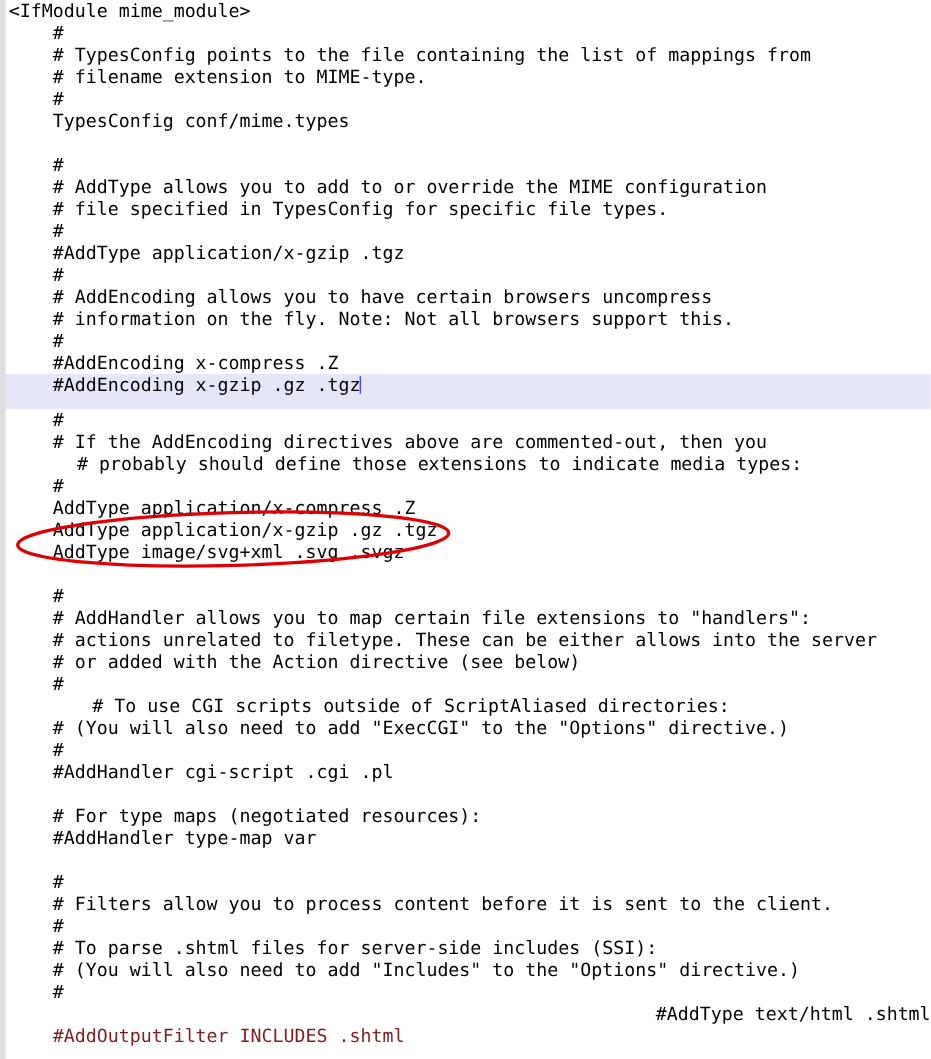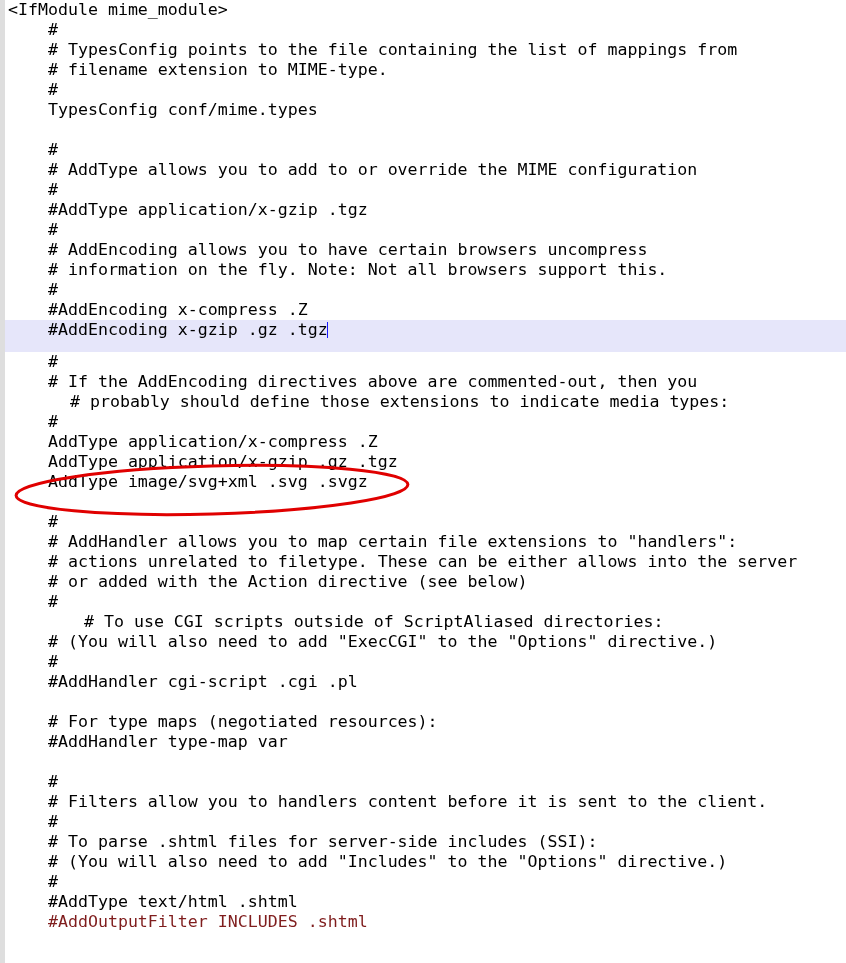--- a/index.html
+++ b/index.html
@@ -98,20 +98,21 @@
   <div id="code-area">
       <div class="code-line" style="color: rgb(0, 0, 0); height: 20px; line-height: 20px;"><span>&lt;IfModule mime_module&gt;</span></div>
       <div class="code-line" style="color: rgb(0, 0, 0); height: 20px; line-height: 20px;"><span>    #</span></div>
       <div class="code-line" style="color: rgb(0, 0, 0); height: 20px; line-height: 20px;"><span>    # TypesConfig points to the file containing the list of mappings from</span></div>
       <div class="code-line" style="color: rgb(0, 0, 0); height: 20px; line-height: 20px;"><span>    # filename extension to MIME-type.</span></div>
       <div class="code-line" style="color: rgb(0, 0, 0); height: 20px; line-height: 20px;"><span>    #</span></div>
       <div class="code-line" style="color: rgb(0, 0, 0); height: 20px; line-height: 20px;"><span>    TypesConfig conf/mime.types</span></div>
       <div class="code-line" style="color: rgb(0, 0, 0); height: 20px; line-height: 20px;"><span></span></div>
       <div class="code-line" style="color: rgb(0, 0, 0); height: 20px; line-height: 20px;"><span>    #</span></div>
       <div class="code-line" style="color: rgb(0, 0, 0); height: 20px; line-height: 20px;"><span>    # AddType allows you to add to or override the MIME configuration</span></div>
+      <div class="code-line" style="color: rgb(0, 0, 0); height: 20px; line-height: 20px;"><span>    # file specified in TypesConfig for specific file types.</span></div>
       <div class="code-line" style="color: rgb(0, 0, 0); height: 20px; line-height: 20px;"><span>    #</span></div>
       <div class="code-line" style="color: rgb(0, 0, 0); height: 20px; line-height: 20px;"><span>    #AddType application/x-gzip .tgz</span></div>
       <div class="code-line" style="color: rgb(0, 0, 0); height: 20px; line-height: 20px;"><span>    #</span></div>
       <div class="code-line" style="color: rgb(0, 0, 0); height: 20px; line-height: 20px;"><span>    # AddEncoding allows you to have certain browsers uncompress</span></div>
       <div class="code-line" style="color: rgb(0, 0, 0); height: 20px; line-height: 20px;"><span>    # information on the fly. Note: Not all browsers support this.</span></div>
       <div class="code-line" style="color: rgb(0, 0, 0); height: 20px; line-height: 20px;"><span>    #</span></div>
       <div class="code-line" style="color: rgb(0, 0, 0); height: 20px; line-height: 20px;"><span>    #AddEncoding x-compress .Z</span></div>
       <div class="code-line highlight" style="color: rgb(0, 0, 0); height: 32px; line-height: 20px; background: rgb(230, 230, 250);"><span>    #AddEncoding x-gzip .gz .tgz</span><span class="caret" style="background: rgb(26, 26, 255);"></span></div>
       <div class="code-line" style="color: rgb(0, 0, 0); height: 20px; line-height: 20px;"><span>    #</span></div>
       <div class="code-line" style="color: rgb(0, 0, 0); height: 20px; line-height: 20px;"><span>    # If the AddEncoding directives above are commented-out, then you</span></div>
@@ -128,26 +129,26 @@
       <div class="code-line" style="color: rgb(0, 0, 0); height: 20px; line-height: 20px;"><span>    #</span></div>
       <div class="code-line" style="color: rgb(0, 0, 0); height: 20px; line-height: 20px; padding-left: 44px;"><span>    # To use CGI scripts outside of ScriptAliased directories:</span></div>
       <div class="code-line" style="color: rgb(0, 0, 0); height: 20px; line-height: 20px;"><span>    # (You will also need to add "ExecCGI" to the "Options" directive.)</span></div>
       <div class="code-line" style="color: rgb(0, 0, 0); height: 20px; line-height: 20px;"><span>    #</span></div>
       <div class="code-line" style="color: rgb(0, 0, 0); height: 20px; line-height: 20px;"><span>    #AddHandler cgi-script .cgi .pl</span></div>
       <div class="code-line" style="color: rgb(0, 0, 0); height: 20px; line-height: 20px;"><span></span></div>
       <div class="code-line" style="color: rgb(0, 0, 0); height: 20px; line-height: 20px;"><span>    # For type maps (negotiated resources):</span></div>
       <div class="code-line" style="color: rgb(0, 0, 0); height: 20px; line-height: 20px;"><span>    #AddHandler type-map var</span></div>
       <div class="code-line" style="color: rgb(0, 0, 0); height: 20px; line-height: 20px;"><span></span></div>
       <div class="code-line" style="color: rgb(0, 0, 0); height: 20px; line-height: 20px;"><span>    #</span></div>
-      <div class="code-line" style="color: rgb(0, 0, 0); height: 20px; line-height: 20px;"><span>    # Filters allow you to handlers content before it is sent to the client.</span></div>
+      <div class="code-line" style="color: rgb(0, 0, 0); height: 20px; line-height: 20px;"><span>    # Filters allow you to process content before it is sent to the client.</span></div>
       <div class="code-line" style="color: rgb(0, 0, 0); height: 20px; line-height: 20px;"><span>    #</span></div>
       <div class="code-line" style="color: rgb(0, 0, 0); height: 20px; line-height: 20px;"><span>    # To parse .shtml files for server-side includes (SSI):</span></div>
       <div class="code-line" style="color: rgb(0, 0, 0); height: 20px; line-height: 20px;"><span>    # (You will also need to add "Includes" to the "Options" directive.)</span></div>
       <div class="code-line" style="color: rgb(0, 0, 0); height: 20px; line-height: 20px;"><span>    #</span></div>
-      <div class="code-line" style="color: rgb(0, 0, 0); height: 20px; line-height: 20px;"><span>    #AddType text/html .shtml</span></div>
+      <div class="code-line" style="color: rgb(0, 0, 0); height: 20px; line-height: 20px; text-align: right;"><span>    #AddType text/html .shtml</span></div>
       <div class="code-line" style="color: #7f1d1d; height: 20px; line-height: 20px;"><span>    #AddOutputFilter INCLUDES .shtml</span></div>
     </div>
 
   <svg id="annotation-layer" width="846" height="963" viewBox="0 0 846 963" xmlns="http://www.w3.org/2000/svg">
     <ellipse id="annotation-ellipse" cx="212" cy="490" rx="196" ry="24" transform="rotate(-1.6 212 490)" fill="none" stroke="#e00000" stroke-width="3" stroke-linecap="round"></ellipse>
   </svg>
 
 </div>
 
 </body></html>

